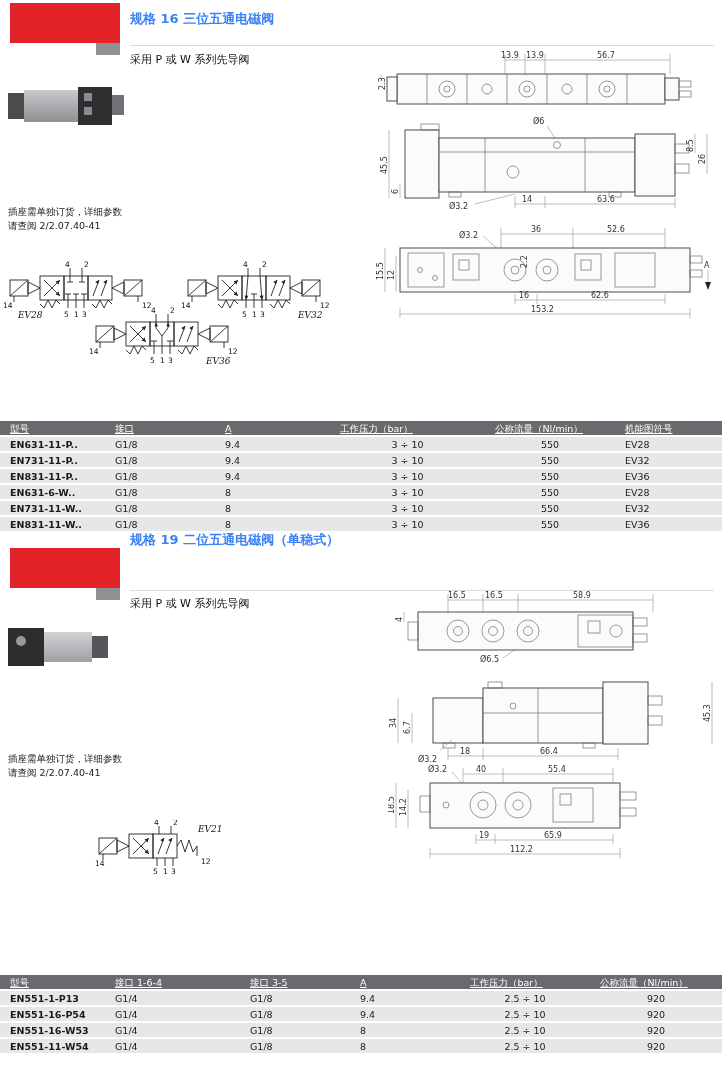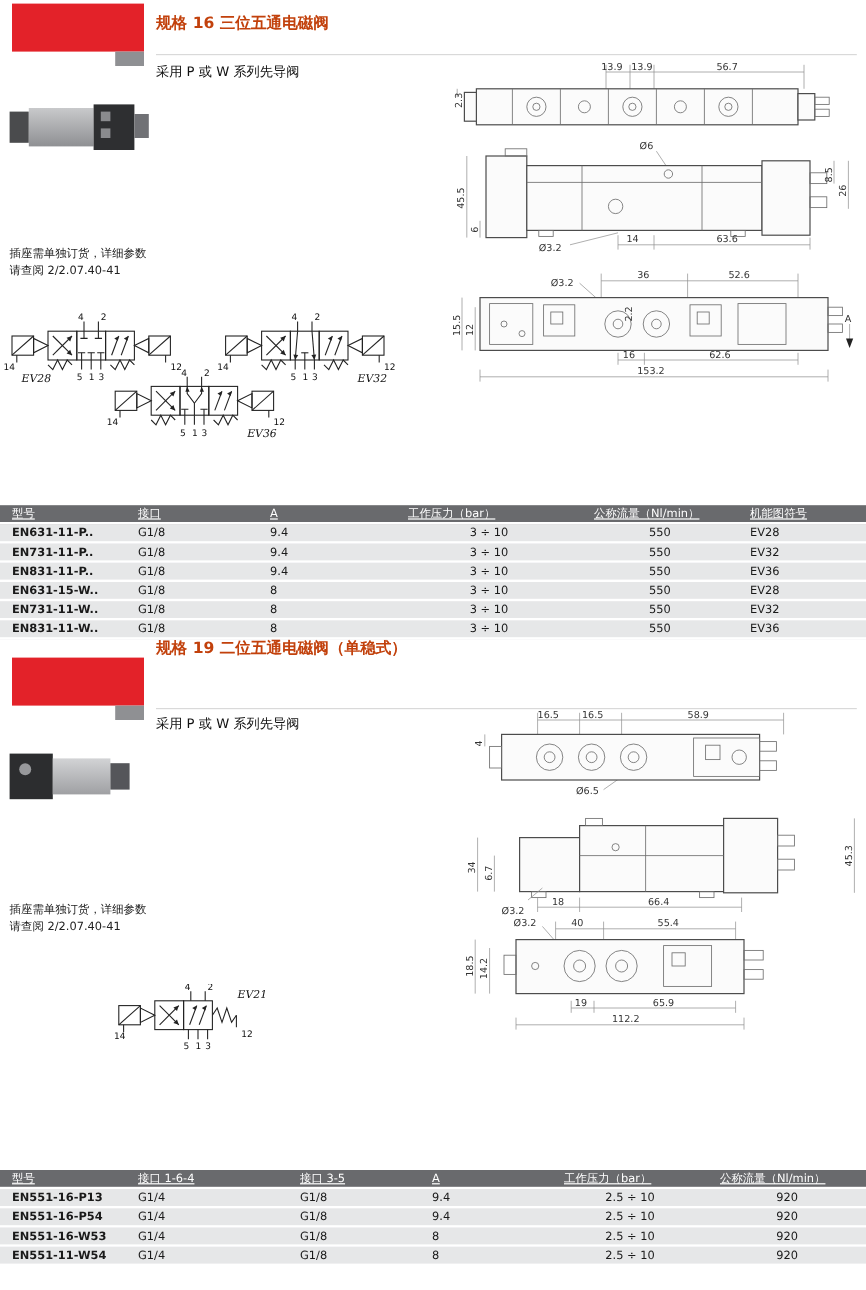--- a/index.html
+++ b/index.html
@@ -2,21 +2,21 @@
 <html style="--accent-red: #e32229; --th-bg: #696a6d; --row-bg: #e6e7e8;"><head>
 <meta charset="utf-8">
 <style>
   * { margin:0; padding:0; box-sizing:border-box; }
   html,body { background:#fff; }
   body { font-family:"DejaVu Sans","Liberation Sans",sans-serif; color:#1a1a1a; }
   .page { position:relative; width:722px; height:1075px; background:#fff; overflow:hidden; margin:0 auto; }
   .abs { position:absolute; }
   .red-block { background:var(--accent-red,#e32229); }
   .gray-tab { background:#8f9093; }
-  .sec-title { font-size:13px; font-weight:bold; color:#c2410c; white-space:nowrap; }
+  .sec-title { font-size:13px; font-weight:bold; color:#3b82f6; white-space:nowrap; }
   .subtitle { font-size:11px; color:#111; white-space:nowrap; }
   .rule { background:#d9d9d9; height:1px; }
   .note { font-size:9.5px; line-height:14px; color:#222; white-space:nowrap; }
 
   
   svg .body { fill:#fbfbfb; stroke:#4c4c4c; stroke-width:1; }
   svg .det  { fill:none; stroke:#6e6e6e; stroke-width:.7; }
   svg .dim  { fill:none; stroke:#909090; stroke-width:.6; }
   svg text.dim-t { font-size:8px; fill:#333; font-family:"DejaVu Sans",sans-serif; }
   svg .sym  { fill:none; stroke:#222; stroke-width:.9; }
@@ -365,21 +365,21 @@
           </tr>
           <tr>
             <td>EN831-11-P..</td>
             <td>G1/8</td>
             <td>9.4</td>
             <td>3 ÷ 10</td>
             <td>550</td>
             <td>EV36</td>
           </tr>
           <tr>
-            <td>EN631-15-W..</td>
+            <td>EN631-6-W..</td>
             <td>G1/8</td>
             <td>8</td>
             <td>3 ÷ 10</td>
             <td>550</td>
             <td>EV28</td>
           </tr>
           <tr>
             <td>EN731-11-W..</td>
             <td>G1/8</td>
             <td>8</td>
@@ -572,21 +572,21 @@
             <th>型号</th>
             <th>接口 1-6-4</th>
             <th>接口 3-5</th>
             <th>A</th>
             <th>工作压力（bar）</th>
             <th>公称流量（Nl/min）</th>
           </tr>
       </thead>
       <tbody>
           <tr>
-            <td>EN551-16-P13</td>
+            <td>EN551-1-P13</td>
             <td>G1/4</td>
             <td>G1/8</td>
             <td>9.4</td>
             <td>2.5 ÷ 10</td>
             <td>920</td>
           </tr>
           <tr>
             <td>EN551-16-P54</td>
             <td>G1/4</td>
             <td>G1/8</td>

